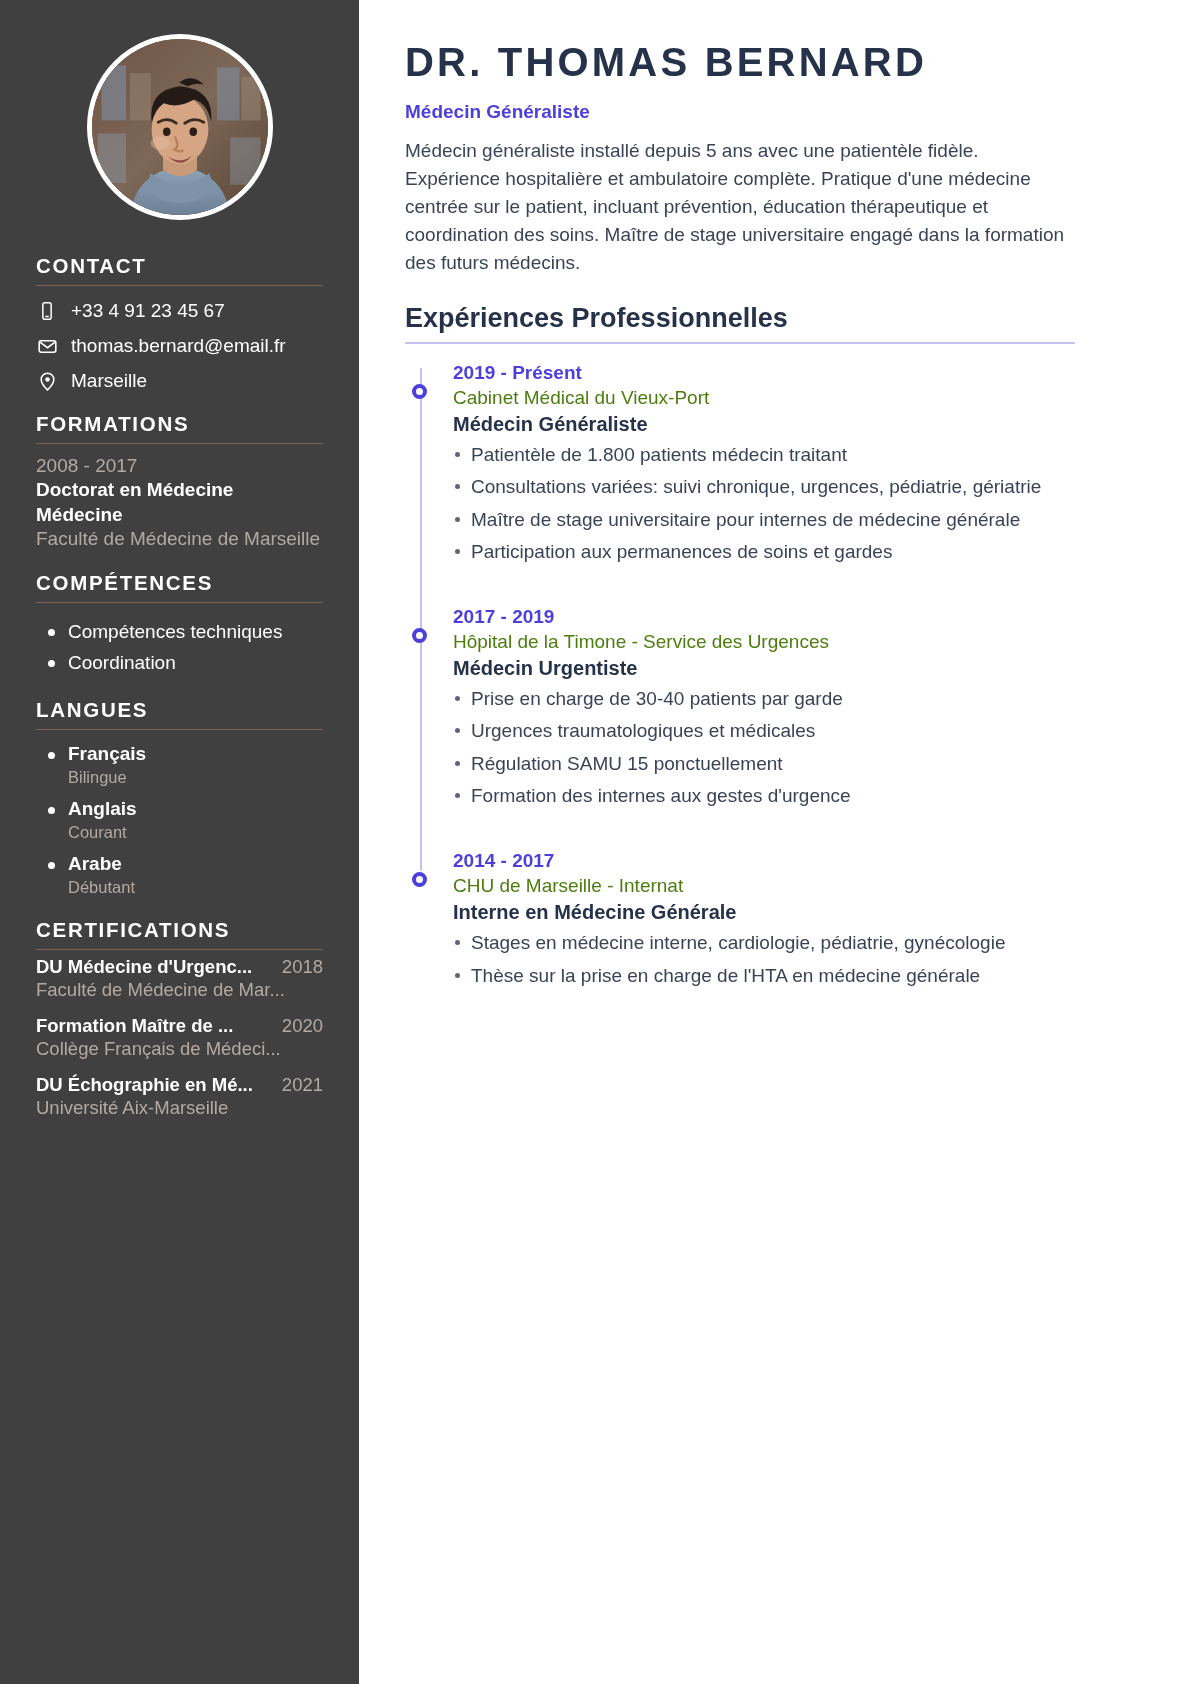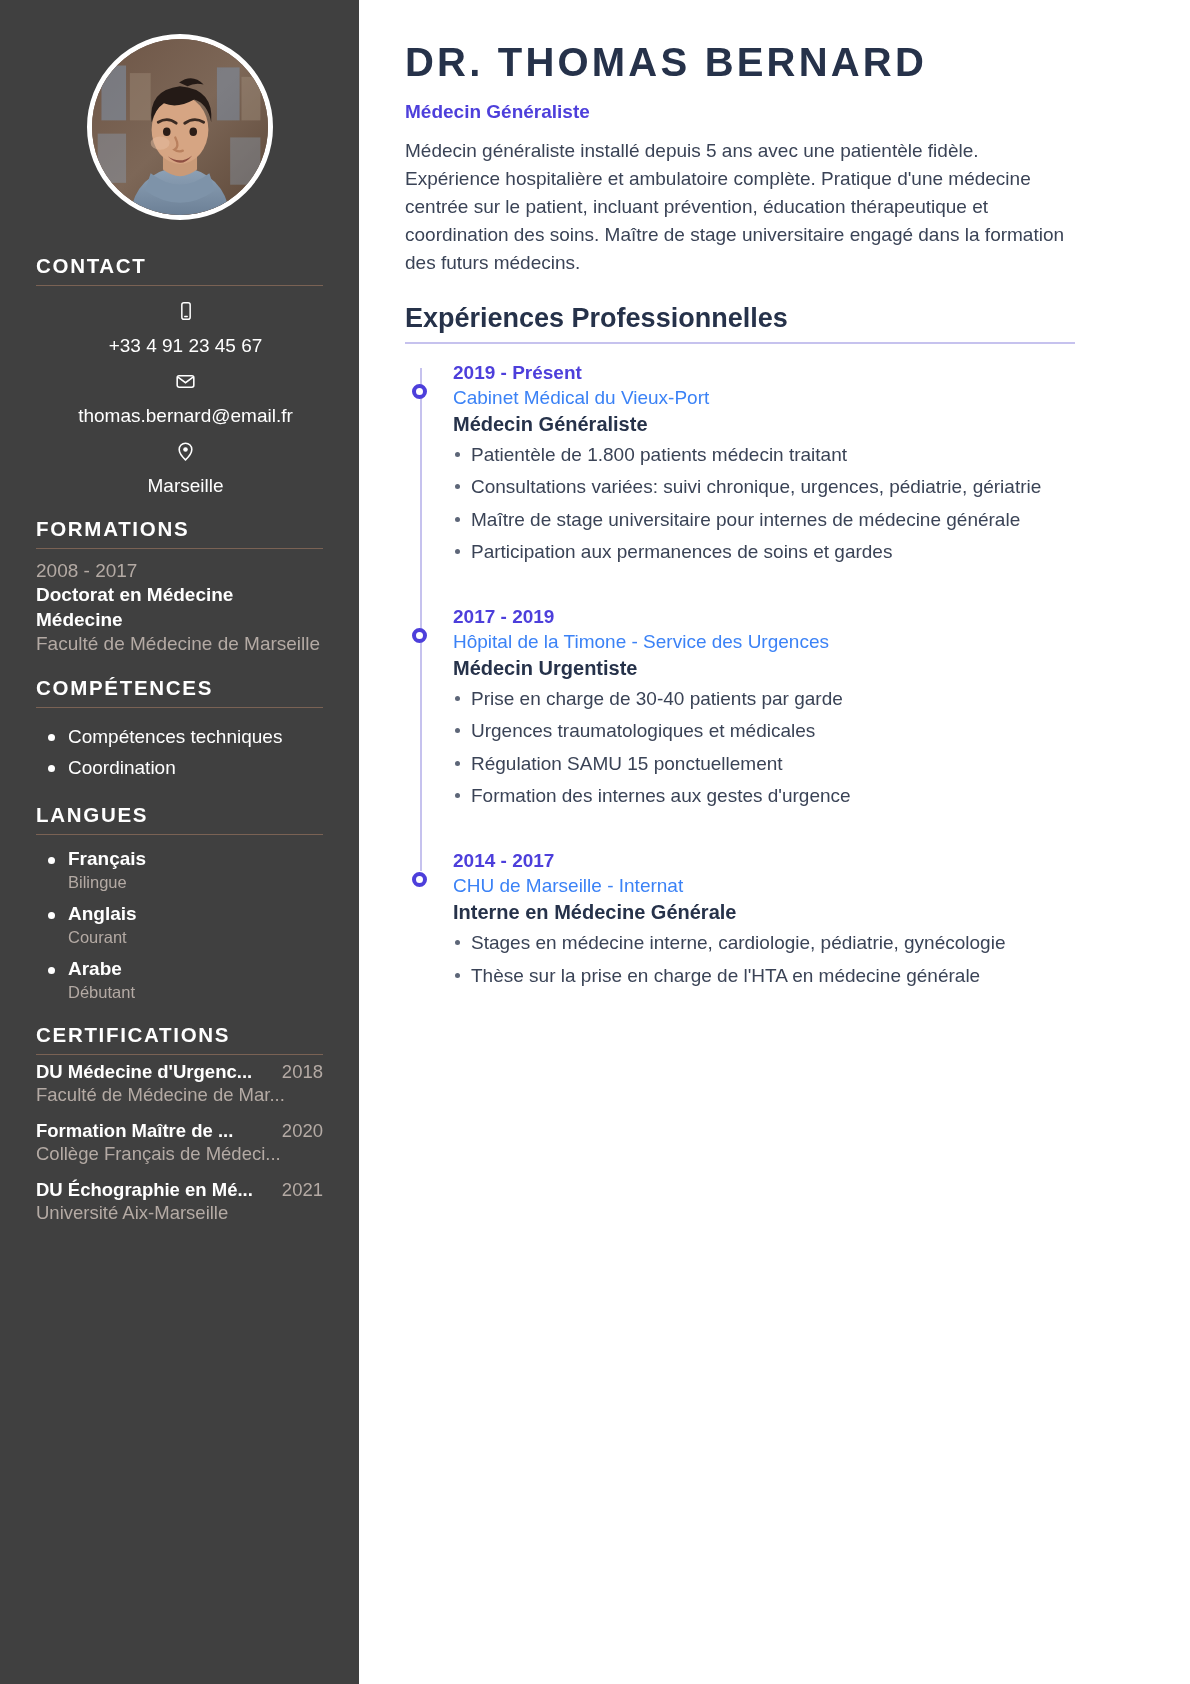--- a/index.html
+++ b/index.html
@@ -59,21 +59,20 @@
   }
 
   .contact-list { padding: 14px 0 0 12px; }
   .contact-row {
     display: flex;
     align-items: center;
     gap: 13px;
     margin-bottom: 13px;
     color: #ffffff;
     font-size: 19px;
-    flex-direction: column;
   }
   .contact-row .ico {
     width: 22px;
     height: 22px;
     flex: 0 0 22px;
     display: flex;
     align-items: center;
     justify-content: center;
   }
   .contact-row .ico svg { display: block; }
@@ -185,21 +184,21 @@
     position: absolute;
     left: -41px;
     top: 22px;
     width: 15px;
     height: 15px;
     border-radius: 50%;
     border: 4px solid #4d3fdb;
     background: #ffffff;
   }
   .exp-date { color: #4d3fdb; font-size: 19px; font-weight: bold; }
-  .exp-org { color: #3b82f6; font-size: 19px; margin-top: 3px; }
+  .exp-org { color: #4d7c0f; font-size: 19px; margin-top: 3px; }
   .exp-role { color: #26324a; font-size: 20px; font-weight: bold; margin-top: 4px; }
   .exp-bullets { list-style: none; margin-top: 4px; }
   .exp-bullets li {
     color: #3a4356;
     font-size: 19px;
     line-height: 1.45;
     position: relative;
     padding-left: 18px;
     margin-top: 5px;
   }

